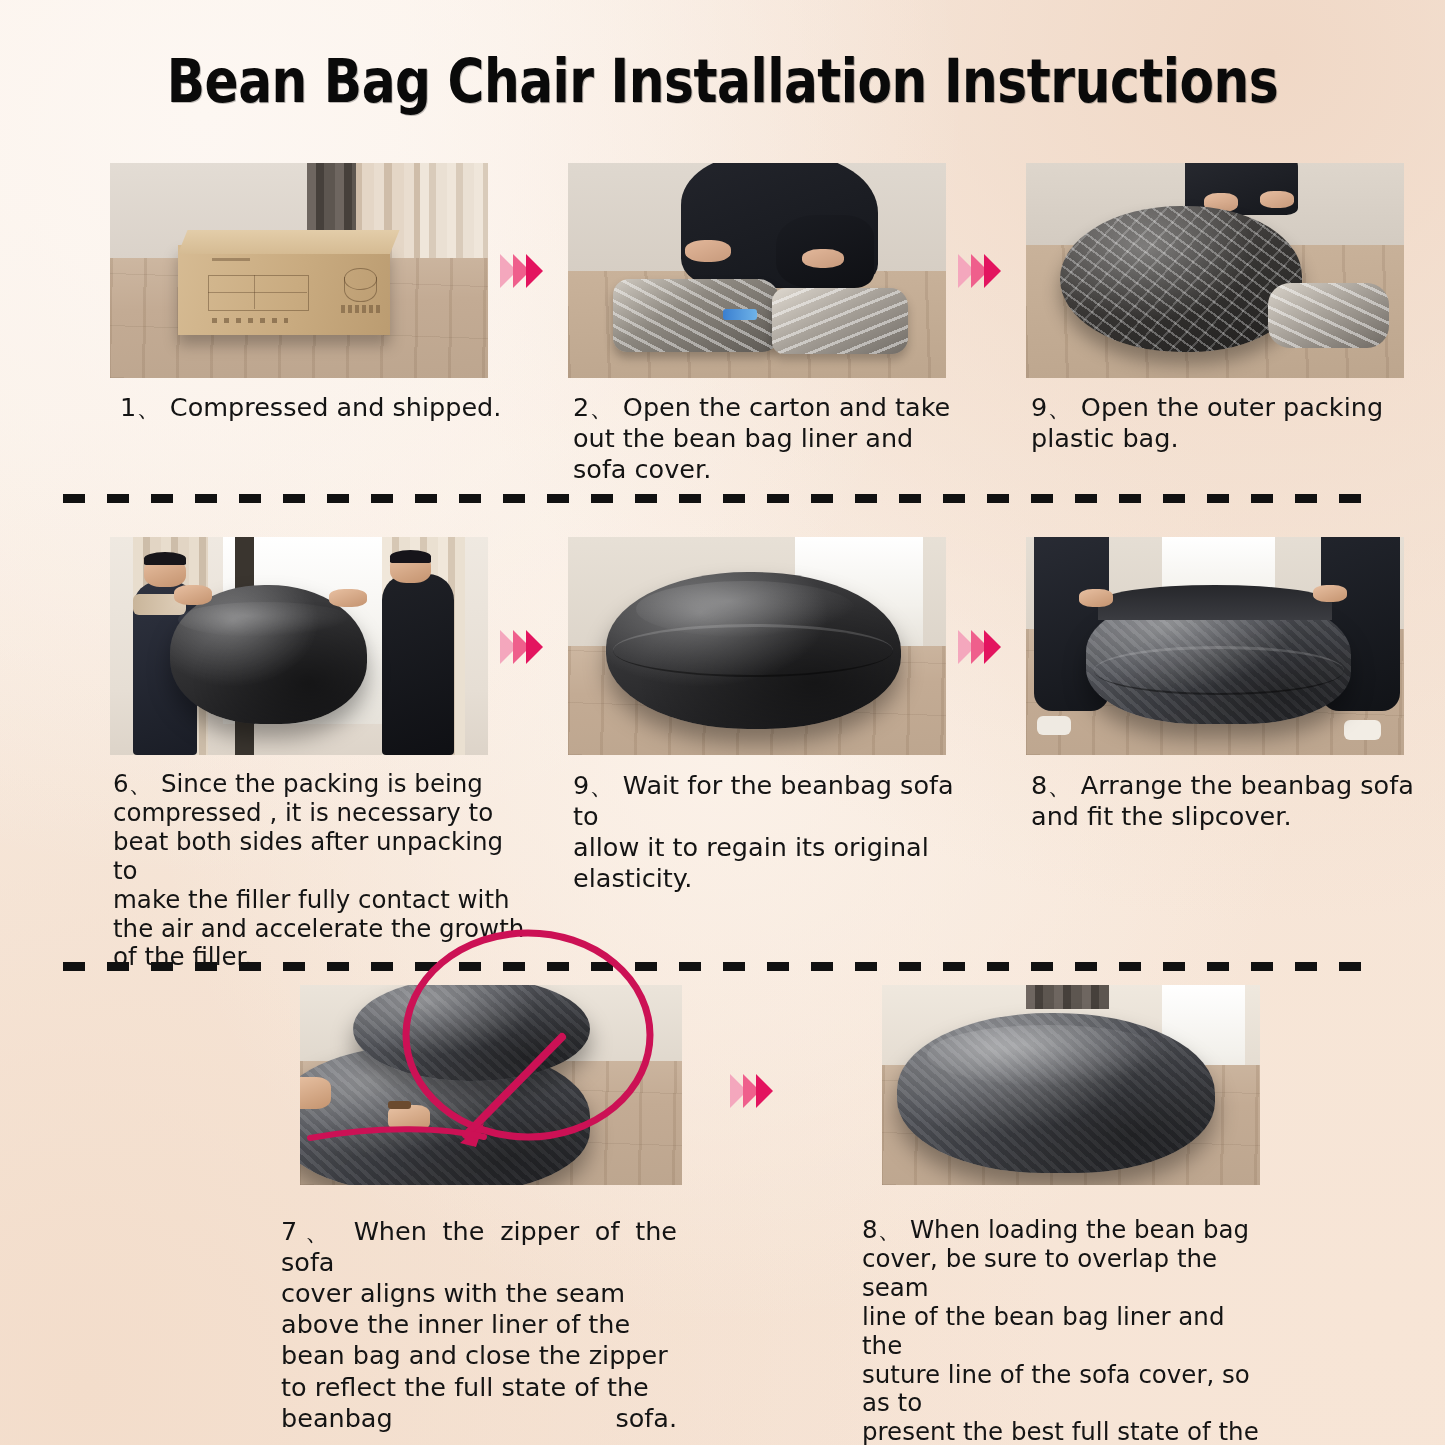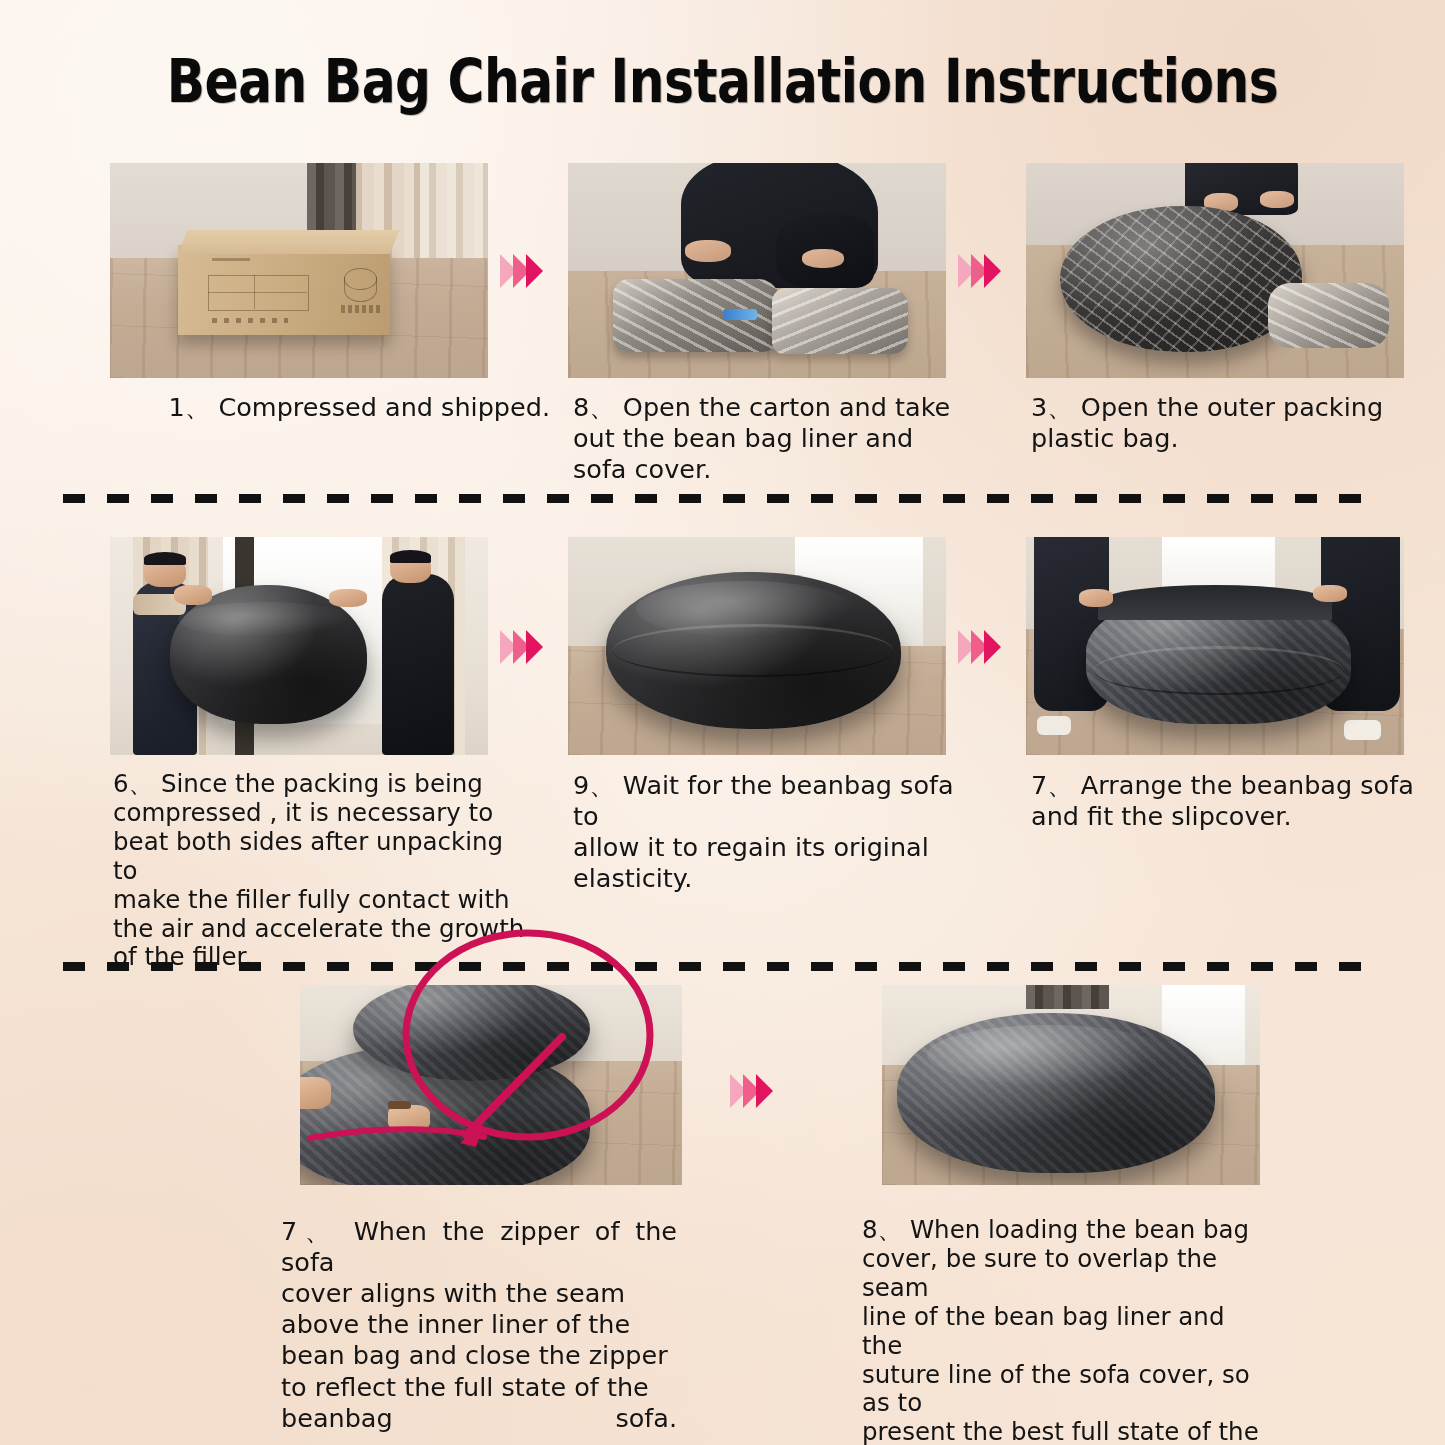--- a/index.html
+++ b/index.html
@@ -204,25 +204,25 @@
              radial-gradient(ellipse at 35% 28%, rgba(255,255,255,.30) 0%, rgba(255,255,255,0) 50%),
              linear-gradient(160deg,#5d5a58 0%,#383634 50%,#1d1c1b 100%);
            box-shadow:0 12px 18px rgba(0,0,0,.32);"></div>
       <div style="position:absolute;left:64%;top:56%;width:32%;height:30%;border-radius:22px;
            background:
              repeating-linear-gradient(25deg, rgba(255,255,255,.45) 0 3px, rgba(255,255,255,0) 3px 12px),
              linear-gradient(150deg,#d8d2c9 0%,#a39d95 50%,#6e6963 100%);"></div>
     </div>
   </div>
 
-  <div class="cap" style="left:120px;top:392px;width:430px;text-align:right;">1、 Compressed and shipped.</div>
-  <div class="cap" style="left:573px;top:392px;width:400px;">8、 Open the carton and take
+  <div class="cap" style="left:120px;top:392px;width:430px;">1、 Compressed and shipped.</div>
+  <div class="cap" style="left:573px;top:392px;width:400px;">2、 Open the carton and take
 out  the bean bag liner and
 sofa cover.</div>
-  <div class="cap" style="left:1031px;top:392px;width:400px;">3、 Open the outer packing
+  <div class="cap" style="left:1031px;top:392px;width:400px;">9、 Open the outer packing
 plastic bag.</div>
 
   <div class="divider" style="left:63px;top:494px;width:1320px;"></div>
 
   <div class="photo" style="left:110px;top:537px;width:378px;height:218px;">
     <div class="scene">
       <div style="position:absolute;inset:0;background:linear-gradient(180deg,#efe9e1 0%,#e6ded4 70%,#ddd4c9 100%);"></div>
       <div class="window" style="left:30%;top:0;width:46%;height:86%;"></div>
       <div class="curtain" style="left:6%;width:20%;height:100%;background:repeating-linear-gradient(90deg,#e8ddcd 0 10px,#cdbda9 10px 17px,#e2d5c4 17px 28px);"></div>
       <div class="curtain" style="left:72%;width:22%;height:100%;background:repeating-linear-gradient(90deg,#f0e7da 0 10px,#d6c7b4 10px 17px,#eae0d1 17px 28px);"></div>
@@ -298,21 +298,21 @@
 
   <div class="cap tight" style="left:113px;top:770px;width:420px;">6、 Since the packing is being
 compressed ,  it is necessary to
 beat both sides after unpacking to
 make the filler fully contact with
 the air and accelerate the growth
 of the filler.</div>
   <div class="cap" style="left:573px;top:770px;width:410px;">9、 Wait for the beanbag sofa to
 allow it to regain its original
 elasticity.</div>
-  <div class="cap" style="left:1031px;top:770px;width:410px;">7、 Arrange the beanbag sofa
+  <div class="cap" style="left:1031px;top:770px;width:410px;">8、 Arrange the beanbag sofa
 and fit the slipcover.</div>
 
   <div class="divider" style="left:63px;top:962px;width:1320px;"></div>
 
   <div class="photo" style="left:300px;top:985px;width:382px;height:200px;">
     <div class="scene">
       <div class="wall" style="height:40%;background:linear-gradient(180deg,#ebe4da 0%,#e0d8cd 100%);"></div>
       <div style="position:absolute;left:46%;top:0;width:4%;height:40%;background:#8b8279;"></div>
       <div class="floor wood" style="height:62%;"></div>
 

